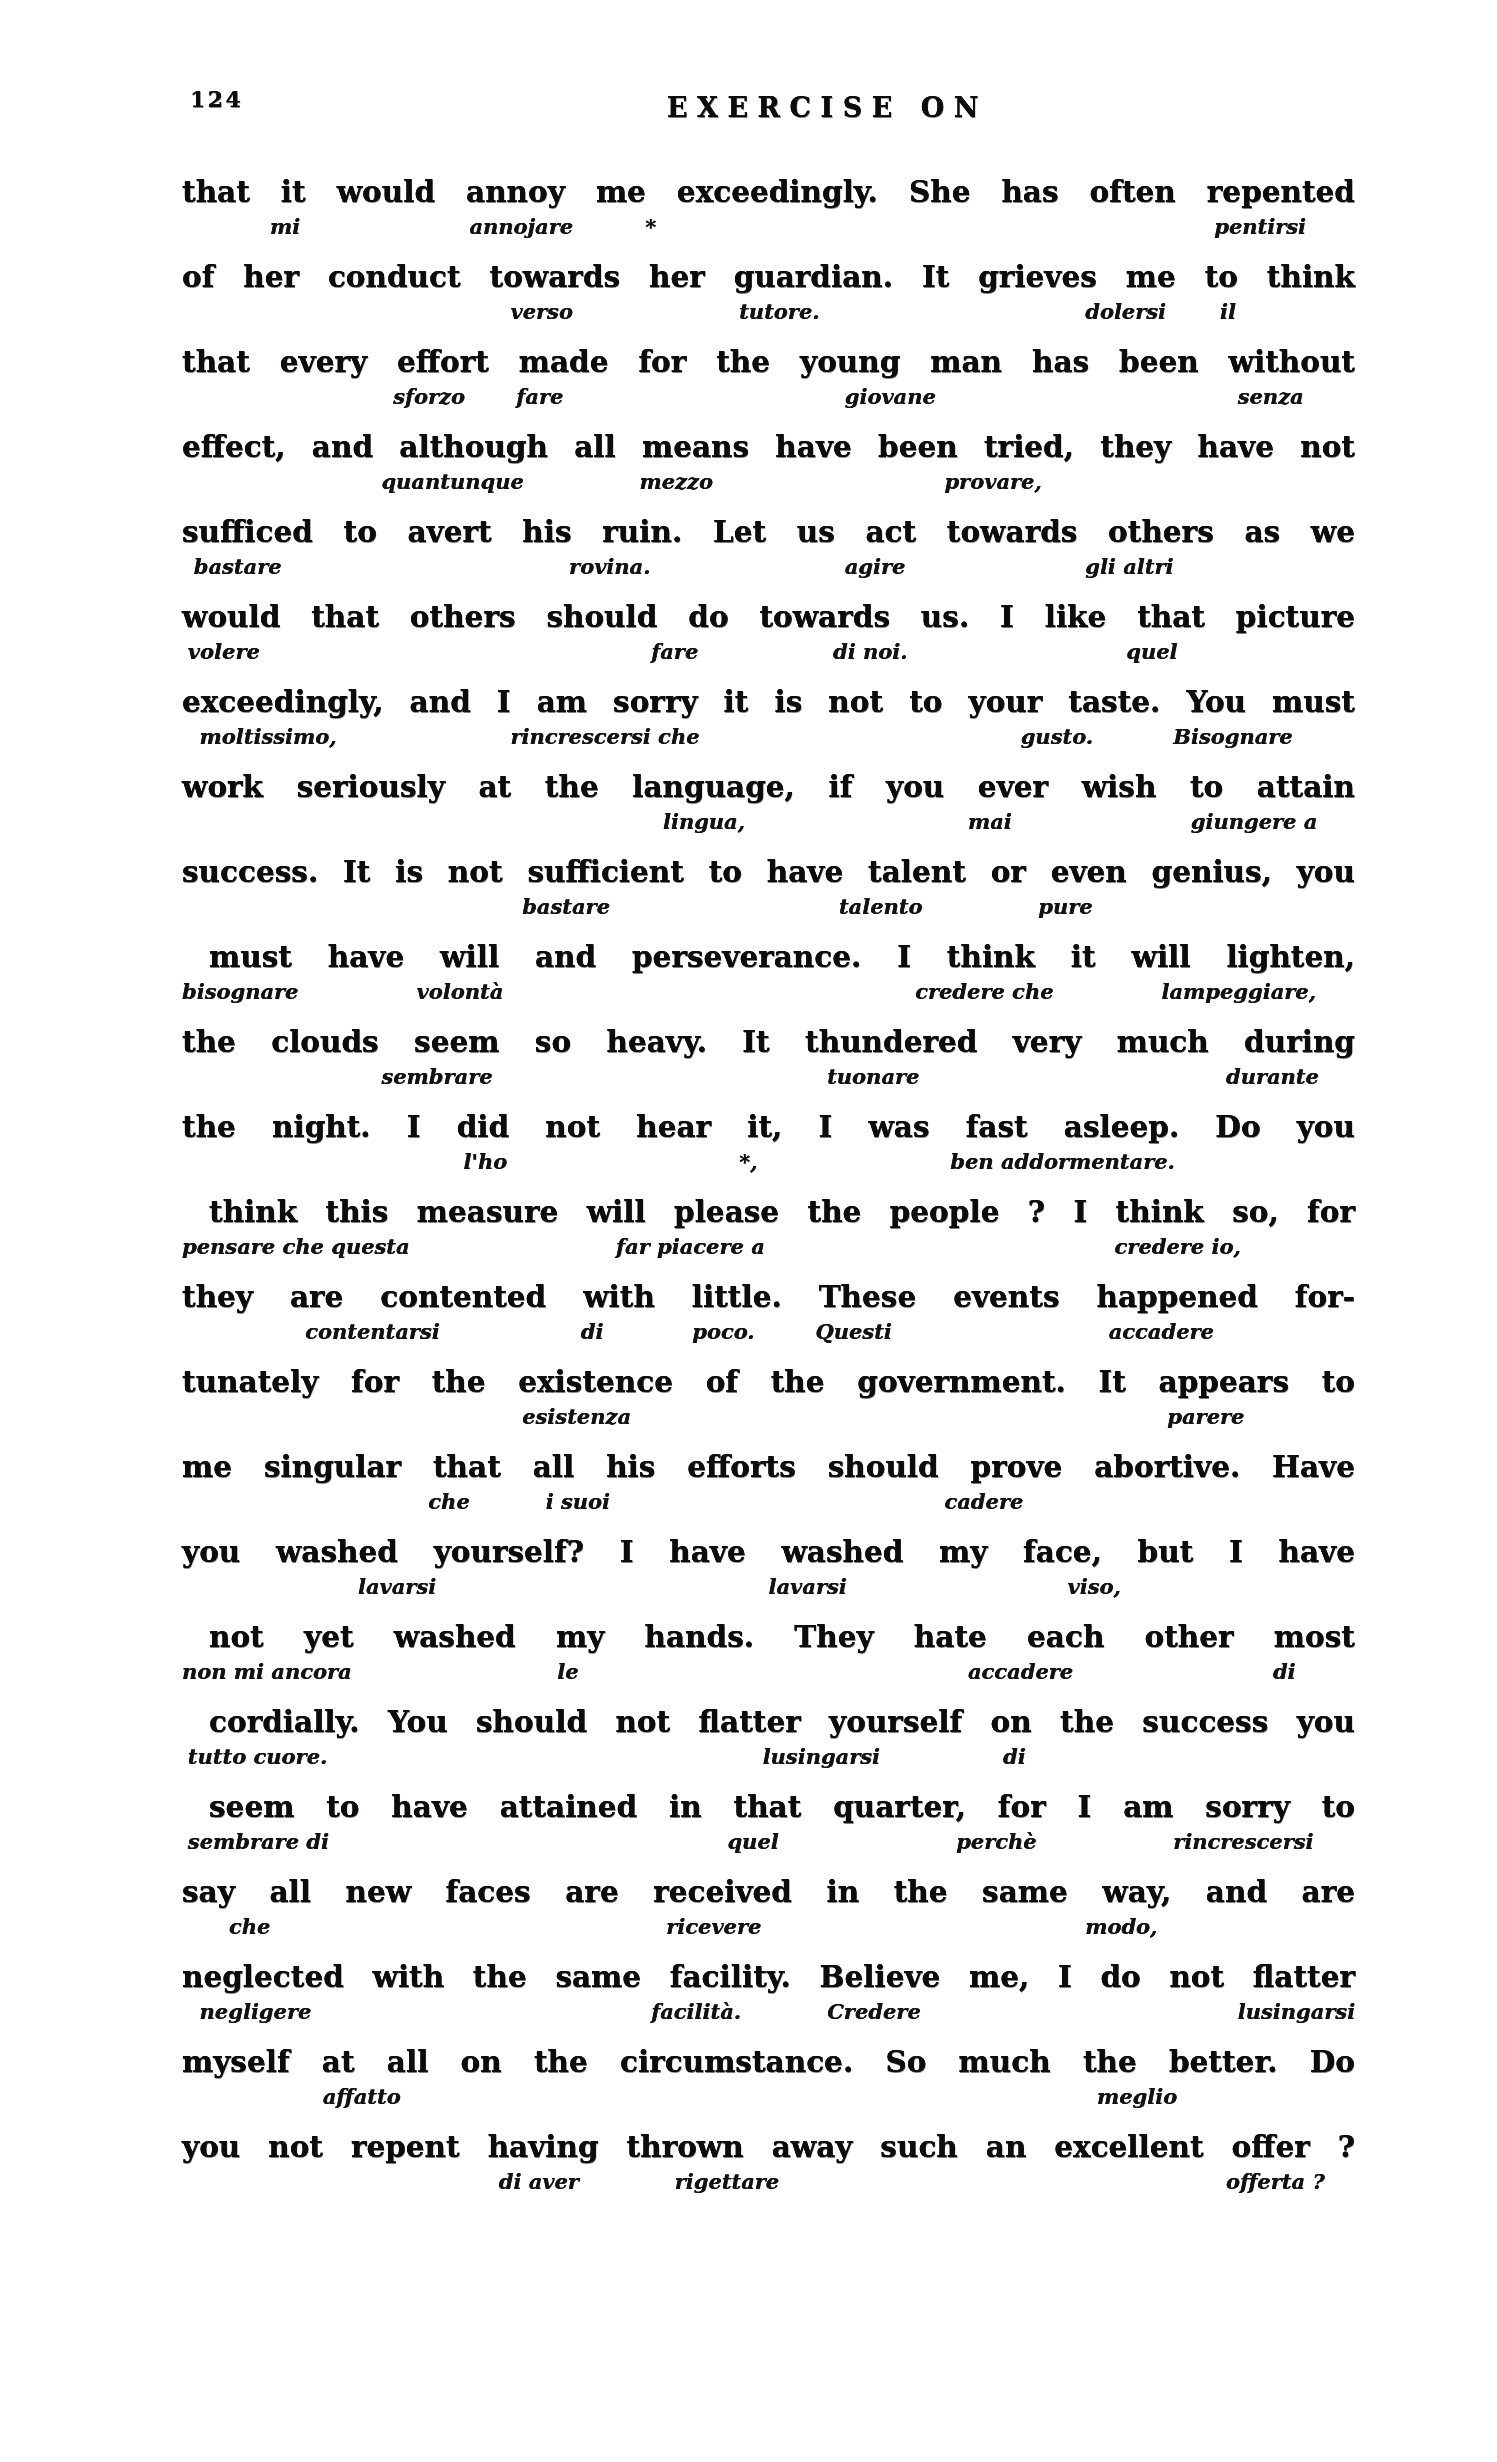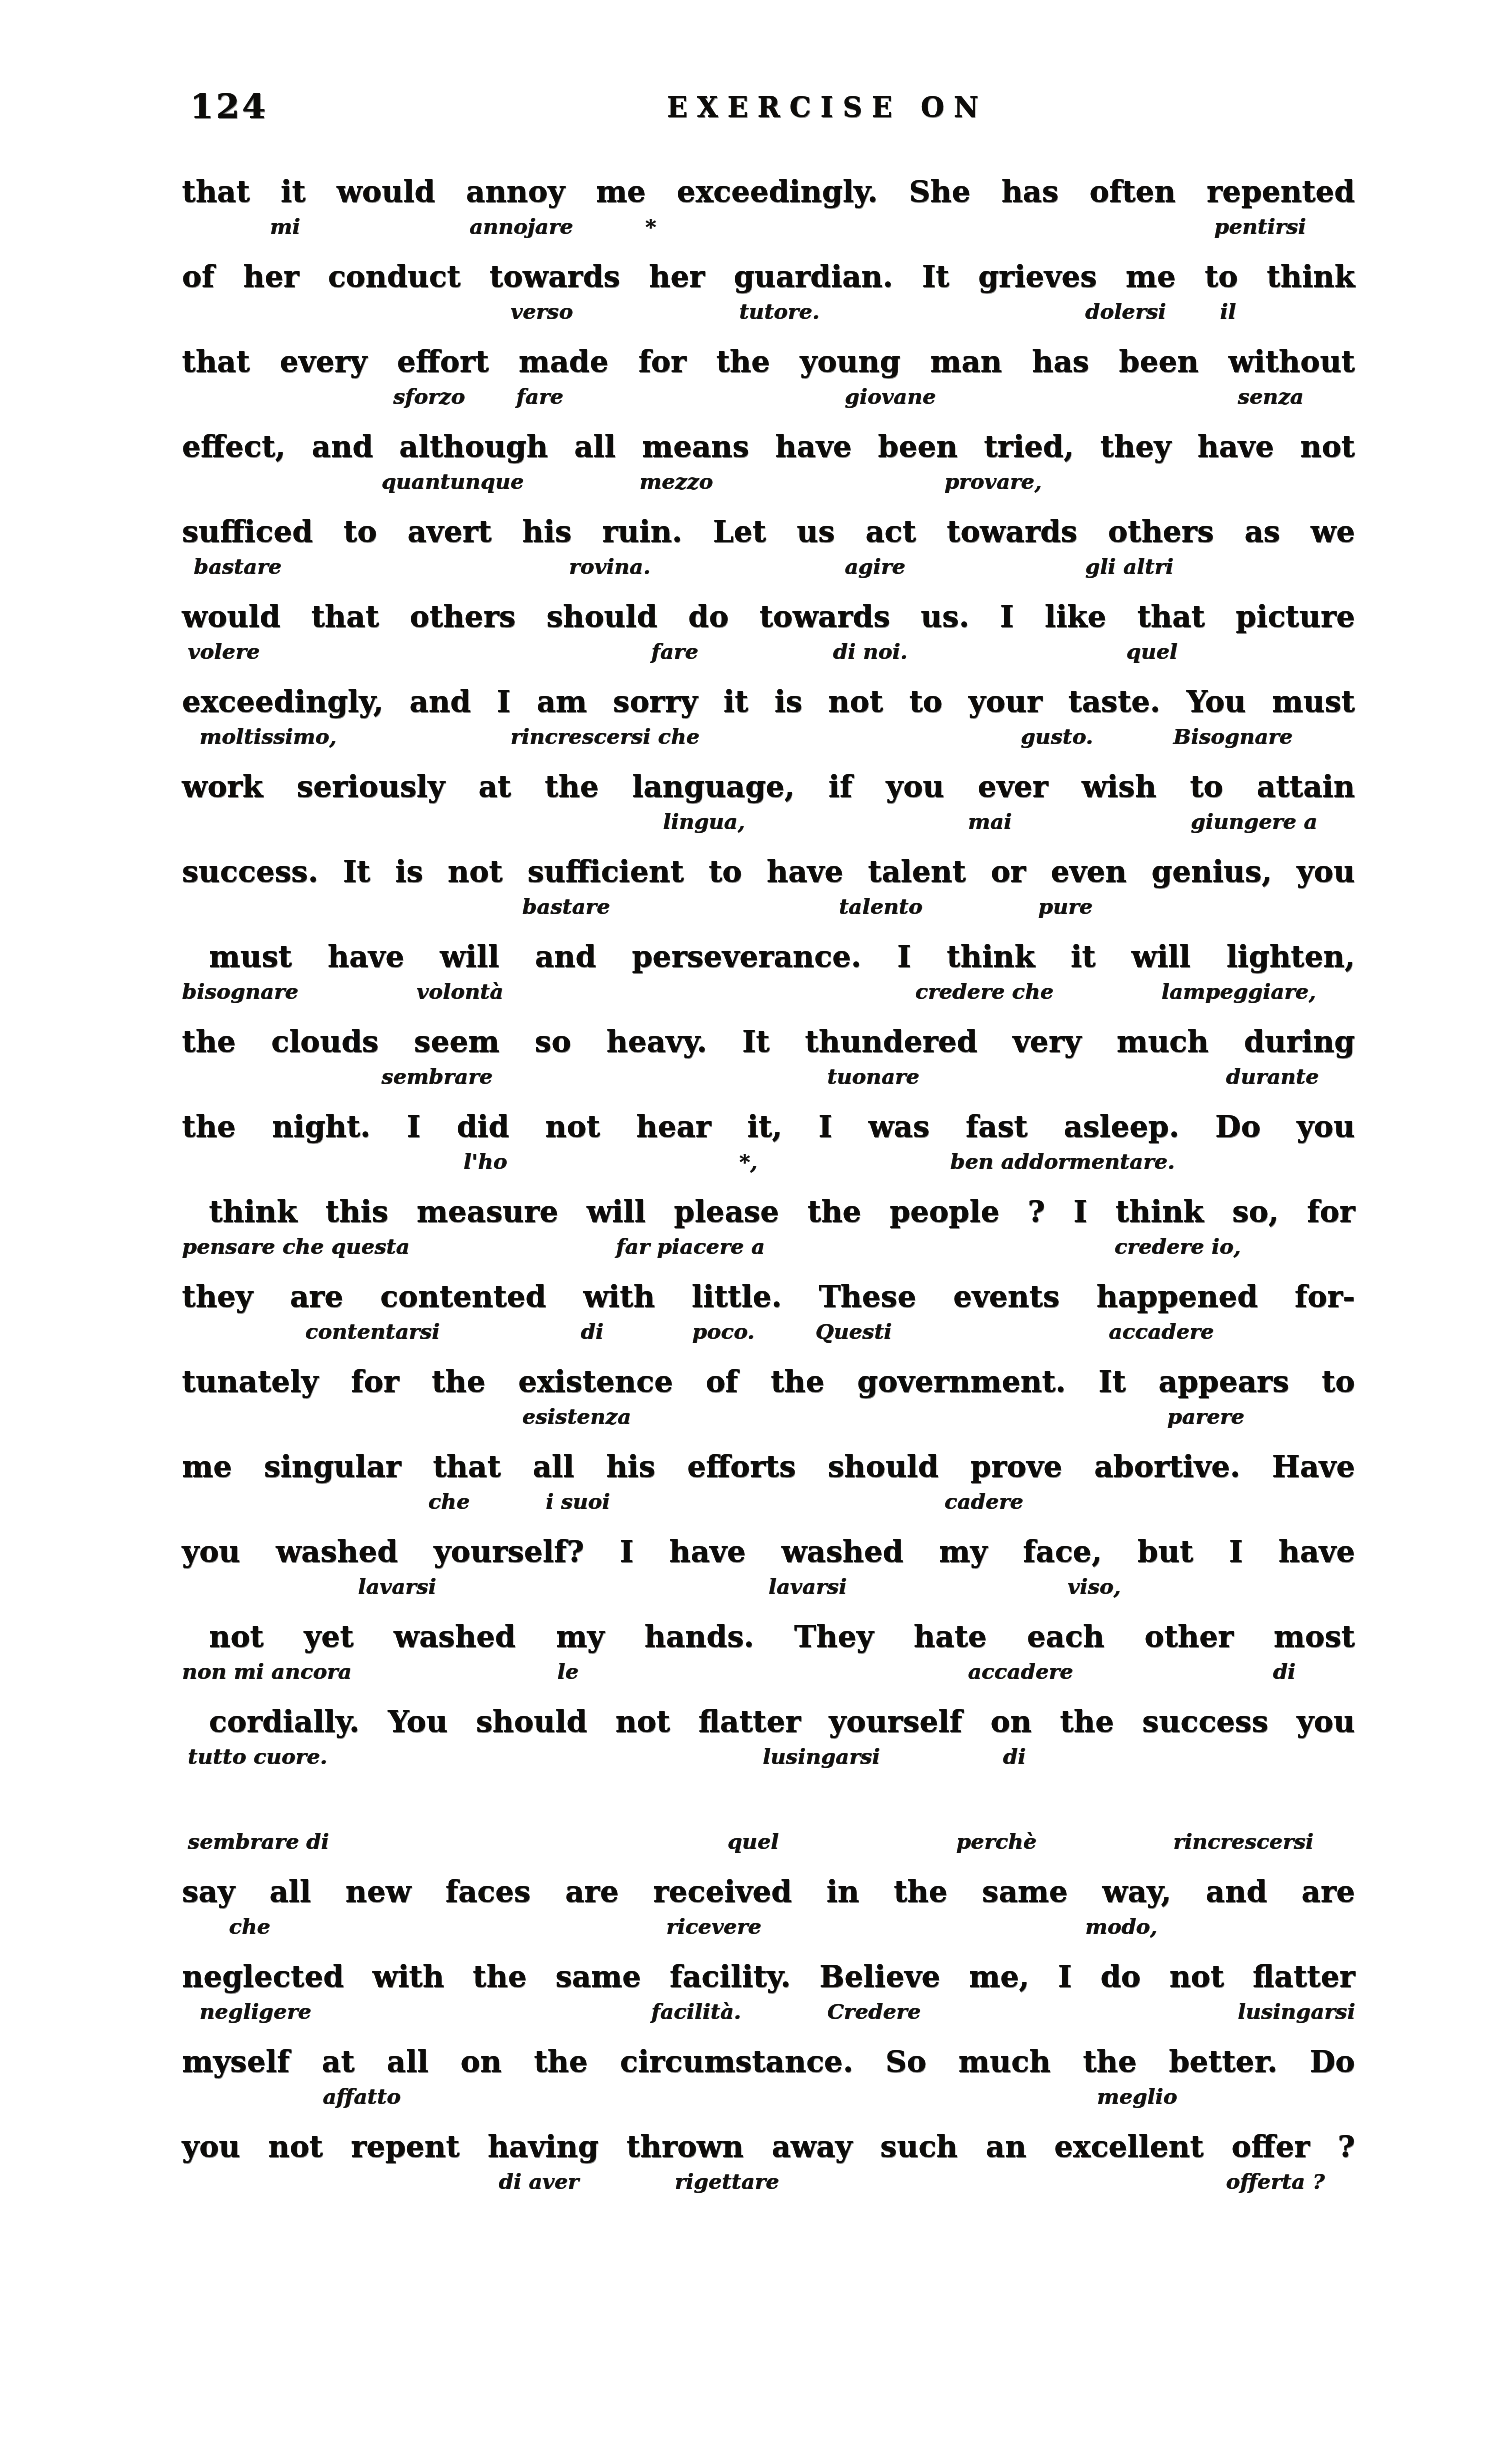--- a/index.html
+++ b/index.html
@@ -13,21 +13,21 @@
     height: 2462px;
     background: #ffffff;
     font-family: "DejaVu Serif", "Liberation Serif", serif;
     color: #0d0c0a;
     overflow: hidden;
   }
   .page-number {
     position: absolute;
     left: 190px;
     top: 86px;
-    font-size: 34px;
+    font-size: 22px;
     font-weight: bold;
     letter-spacing: 2.4px;
     text-shadow: 0 0 0.6px #000, 0.6px 0.6px 0 rgba(0,0,0,0.45);
   }
   .running-title {
     position: absolute;
     left: 667px;
     top: 92px;
     font-size: 27px;
     font-weight: bold;
@@ -238,20 +238,21 @@
       </div>
       <div class="pair">
         <div class="en ind">cordially. You should not flatter yourself on the success you</div>
         <div class="gloss">
           <span class="gw" style="left: 0.5%;">tutto cuore.</span>
           <span class="gw" style="left: 49.5%;">lusingarsi</span>
           <span class="gw" style="left: 70%;">di</span>
         </div>
       </div>
       <div class="pair">
+        <div class="en ind">seem to have attained in that quarter, for I am sorry to</div>
         <div class="gloss">
           <span class="gw" style="left: 0.5%;">sembrare di</span>
           <span class="gw" style="left: 46.5%;">quel</span>
           <span class="gw" style="left: 66%;">perchè</span>
           <span class="gw" style="left: 84.5%;">rincrescersi</span>
         </div>
       </div>
       <div class="pair">
         <div class="en">say all new faces are received in the same way, and are</div>
         <div class="gloss">

